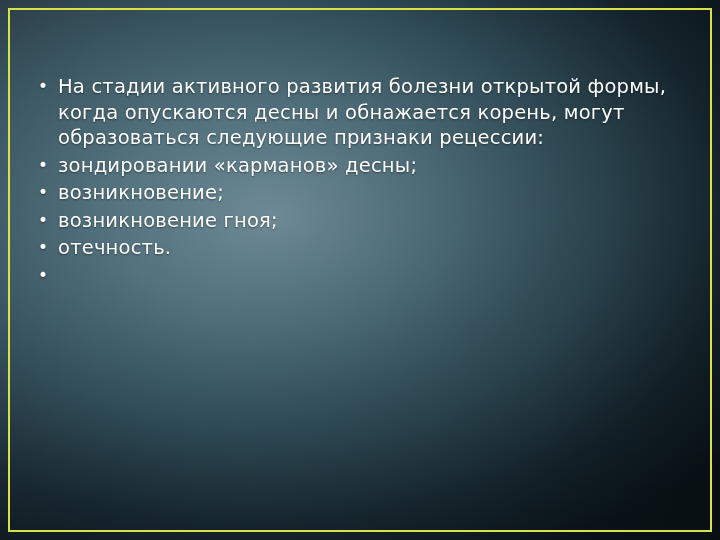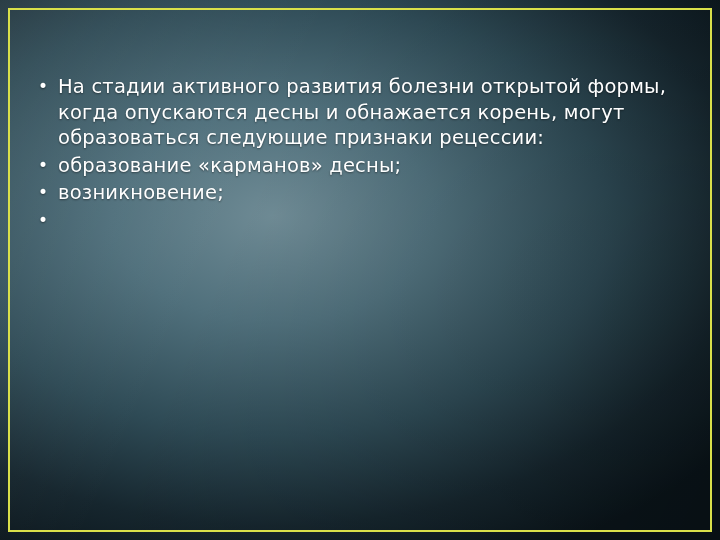--- a/index.html
+++ b/index.html
@@ -78,18 +78,20 @@
 </style>
 </head>
 <body>
 
 <div class="slide">
   <div class="border-frame"></div>
 
   <div class="content">
     <ul class="bullets">
       <li>На стадии активного развития болезни открытой формы, когда опускаются десны и обнажается корень, могут образоваться следующие признаки рецессии:</li>
-      <li>образование «карманов» десны;</li>
+      <li>зондировании «карманов» десны;</li>
       <li>возникновение;</li>
+      <li>возникновение гноя;</li>
+      <li>отечность.</li>
       <li class="empty"></li>
     </ul>
   </div>
 </div>
 
 </body></html>

